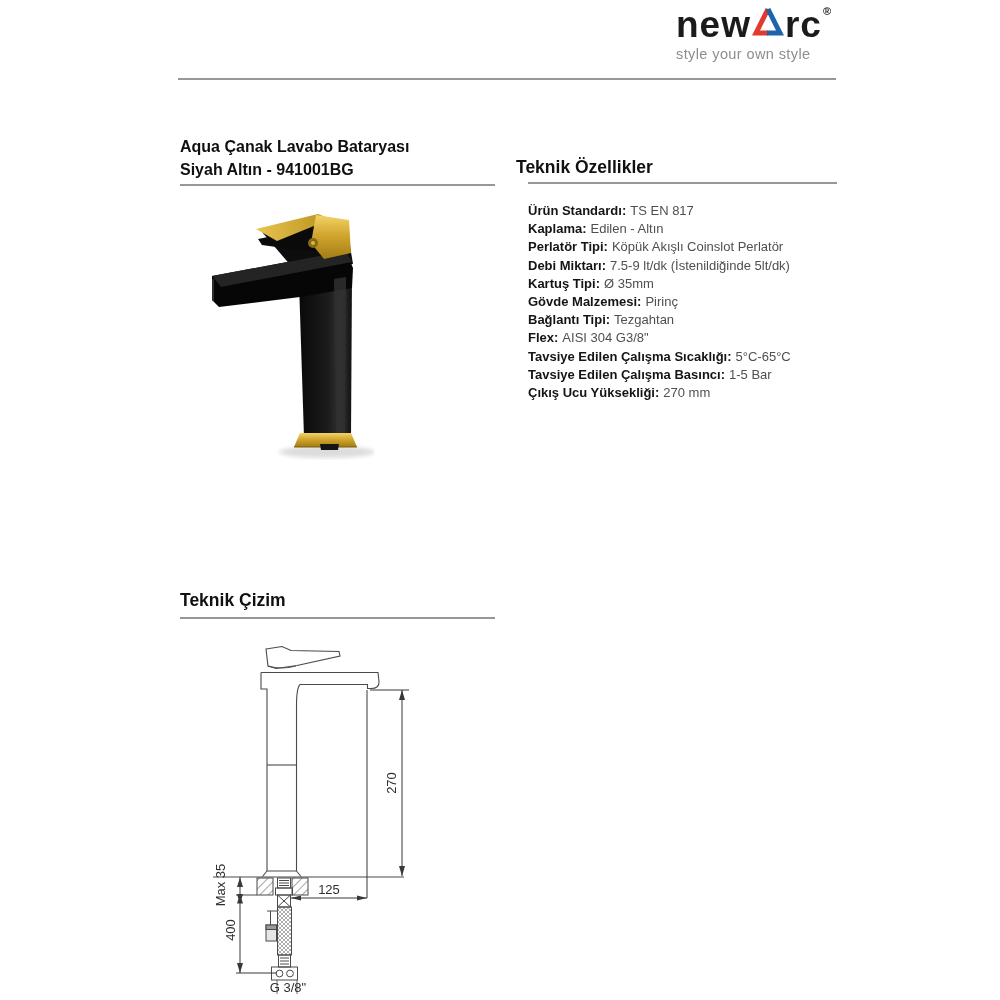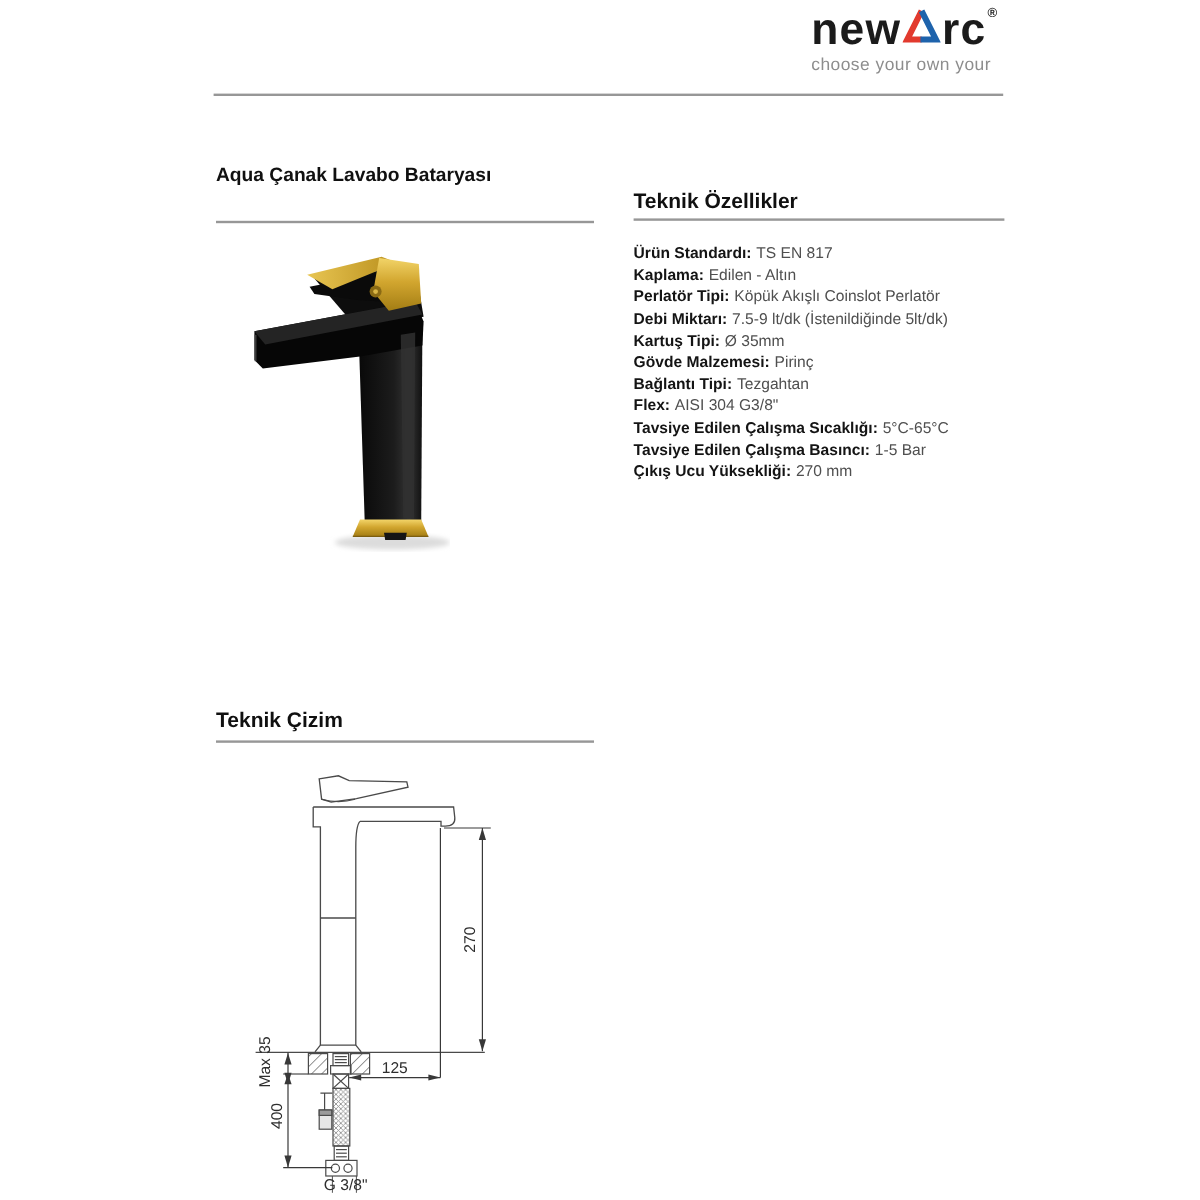--- a/index.html
+++ b/index.html
@@ -14,21 +14,21 @@
   .logo-tri{margin:0 1px 1px 1px;}
   .tagline{font-size:14.5px; color:#8d8d8d; letter-spacing:0.4px; margin-top:3px;}
 
   .rule{background:#979797; height:2px;}
   .rule-top{left:178px; top:78px; width:658px;}
   .rule-title{left:180px; top:184px; width:315px;}
   .rule-specs{left:528px; top:182px; width:309px;}
   .rule-cizim{left:180px; top:617px; width:315px;}
 
   .page-title{left:180px; top:135px; font-size:16px; font-weight:700; color:#101010; line-height:23px;}
-  .h-specs{left:528px; top:157px; font-size:17.5px; font-weight:700; color:#101010;}
+  .h-specs{left:516px; top:157px; font-size:17.5px; font-weight:700; color:#101010;}
   .h-cizim{left:180px; top:590px; font-size:17.5px; font-weight:700; color:#101010;}
 
   .spec-list{left:528px; top:202px; width:330px;}
   .spec-row{font-size:13px; line-height:18.2px; white-space:nowrap; color:#4f4f4f;}
   .spec-label{font-weight:700; color:#141414; margin-right:4px;text-align:center;}
 
   svg text{font-family:"Liberation Sans", sans-serif;}
 </style>
 </head>
 <body>
@@ -38,27 +38,28 @@
     <span class="logo-txt">new</span>
     <span class="logo-tri">
       <svg width="32" height="30" viewBox="0 0 32 30">
         <polyline points="16,3 4,27 16,27" fill="none" stroke="#e23a2e" stroke-width="5" stroke-linejoin="miter"></polyline>
         <polyline points="16,3 28,27 15,27" fill="none" stroke="#1e63ac" stroke-width="5" stroke-linejoin="miter"></polyline>
       </svg>
     </span>
     <span class="logo-txt">rc</span>
     <span class="logo-reg">®</span>
   </div>
-  <div class="tagline">choose your own your</div>
+  <div class="tagline">style your own style</div>
 </div>
 
 <div class="abs rule rule-top"></div>
 
 <div class="abs page-title">
   <div>Aqua Çanak Lavabo Bataryası</div>
+  <div>Siyah Altın - 941001BG</div>
 </div>
 <div class="abs rule rule-title"></div>
 
 <svg class="abs" style="left:195px; top:196px;" width="180" height="268" viewBox="195 196 180 268">
   <defs>
     <linearGradient id="goldV" x1="0" y1="0" x2="0" y2="1">
       <stop offset="0" stop-color="#f2d468"></stop>
         <stop offset="0.45" stop-color="#d2a62f"></stop>
         <stop offset="1" stop-color="#a37d14"></stop>
     </linearGradient>

